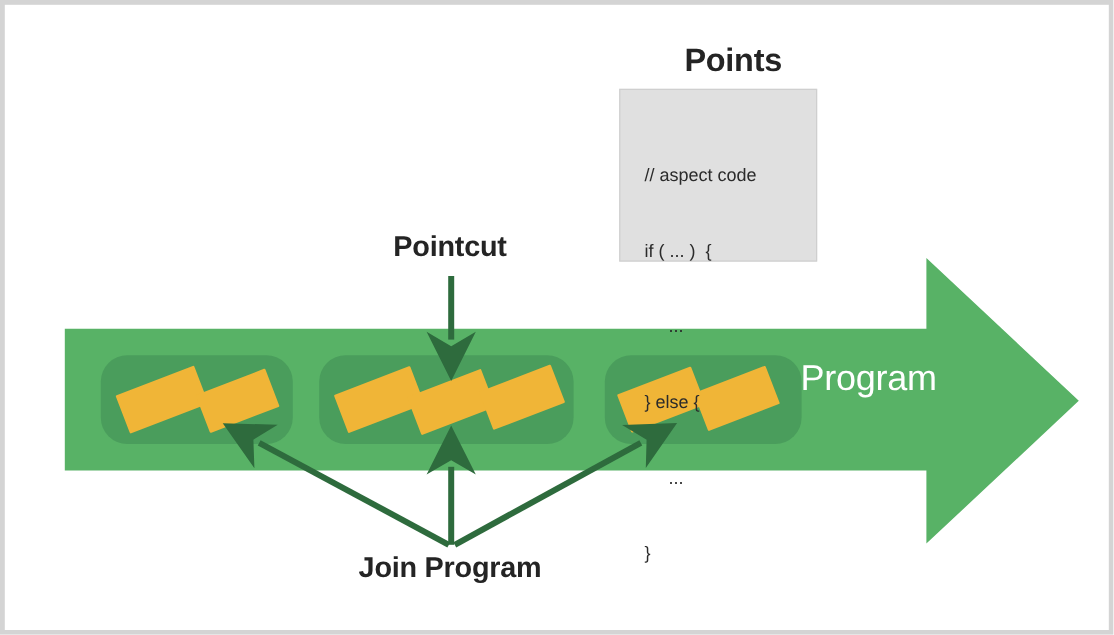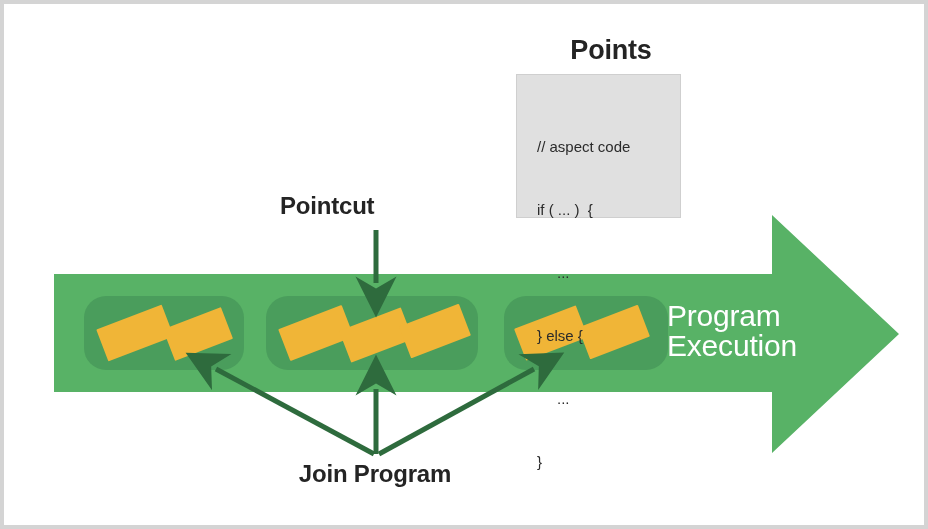--- a/index.html
+++ b/index.html
@@ -70,21 +70,21 @@
   .advice-code .ind {
     padding-left: 20px;
   }
 
   
   .label-pointcut {
     position: absolute;
     left: 276px;
     top: 188px;
     width: 190px;
-    text-align: left;
+    text-align: center;
     font-size: 24px;
     font-weight: bold;
     color: #242424;
     letter-spacing: -0.2px;
   }
   .label-joinpoints {
     position: absolute;
     left: 276px;
     top: 456px;
     width: 190px;
@@ -159,17 +159,16 @@
         <span class="ln">}</span>
       </div>
     </div>
 
     <div class="label-pointcut">Pointcut</div>
 
     <div class="label-joinpoints">Join Program</div>
 
     <div class="label-execution">
       <div>Program</div>
-      <div>Execution</div>
     </div>
 
   </div>
 </div>
 
 </body></html>

